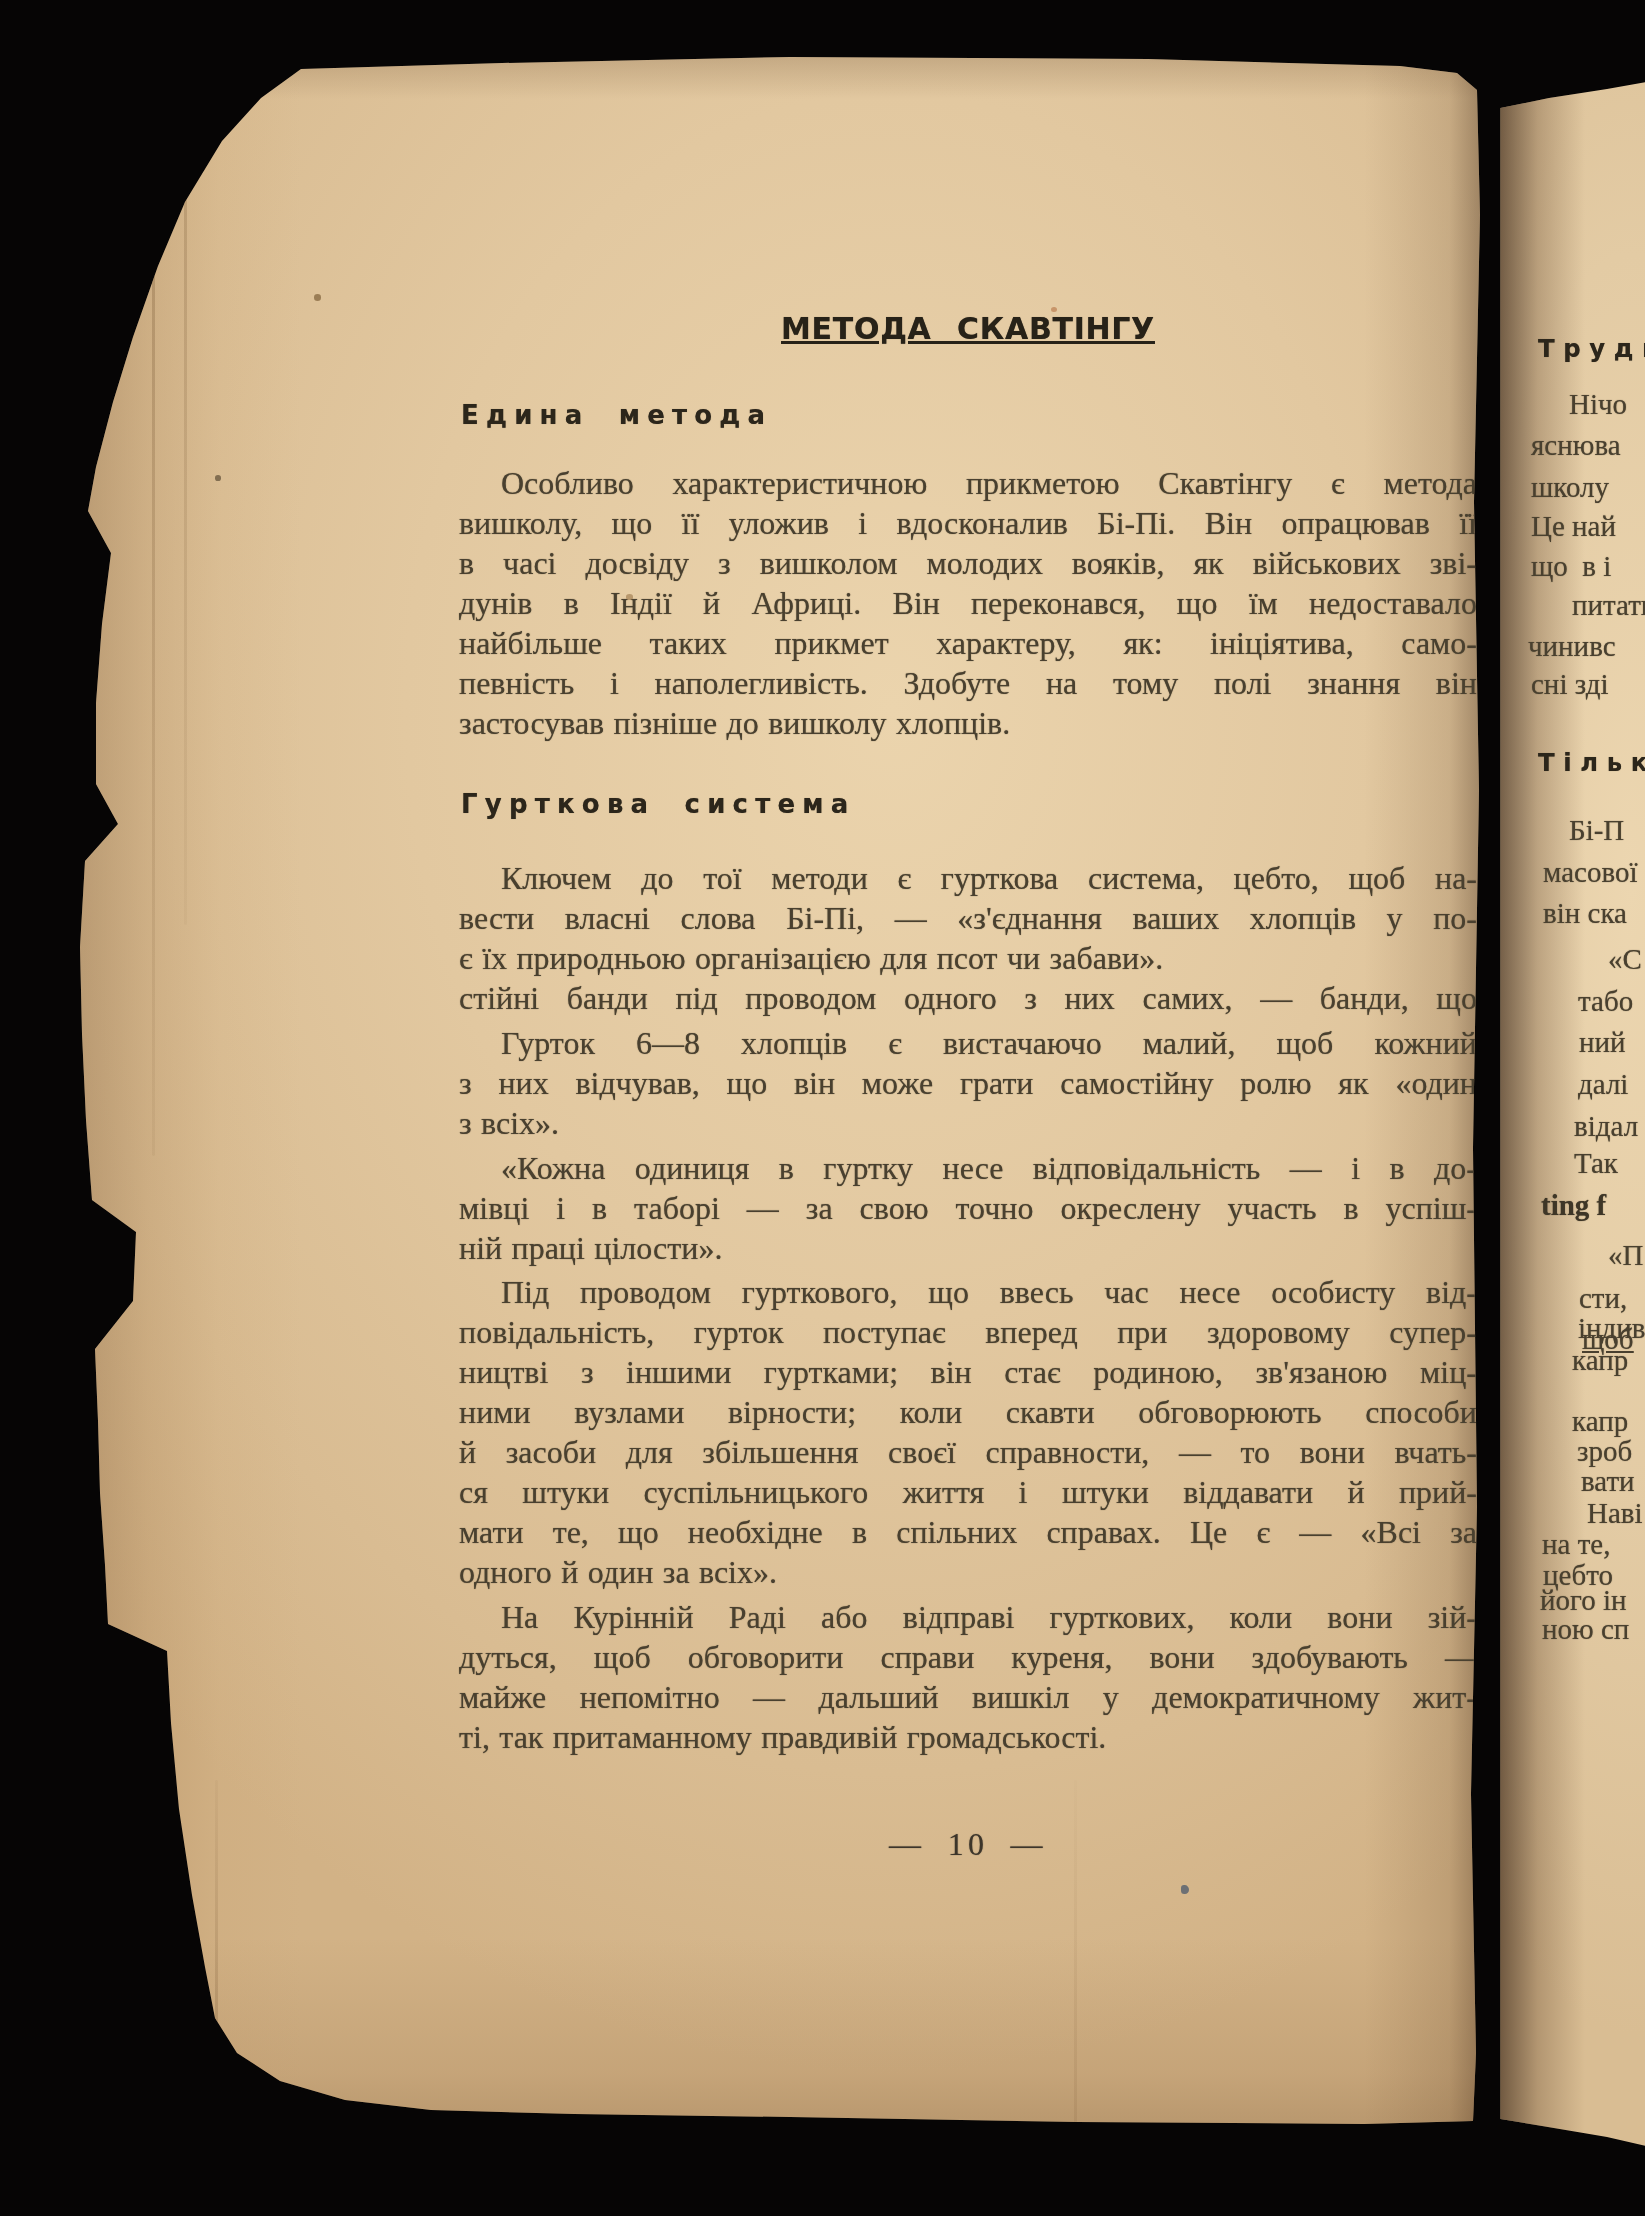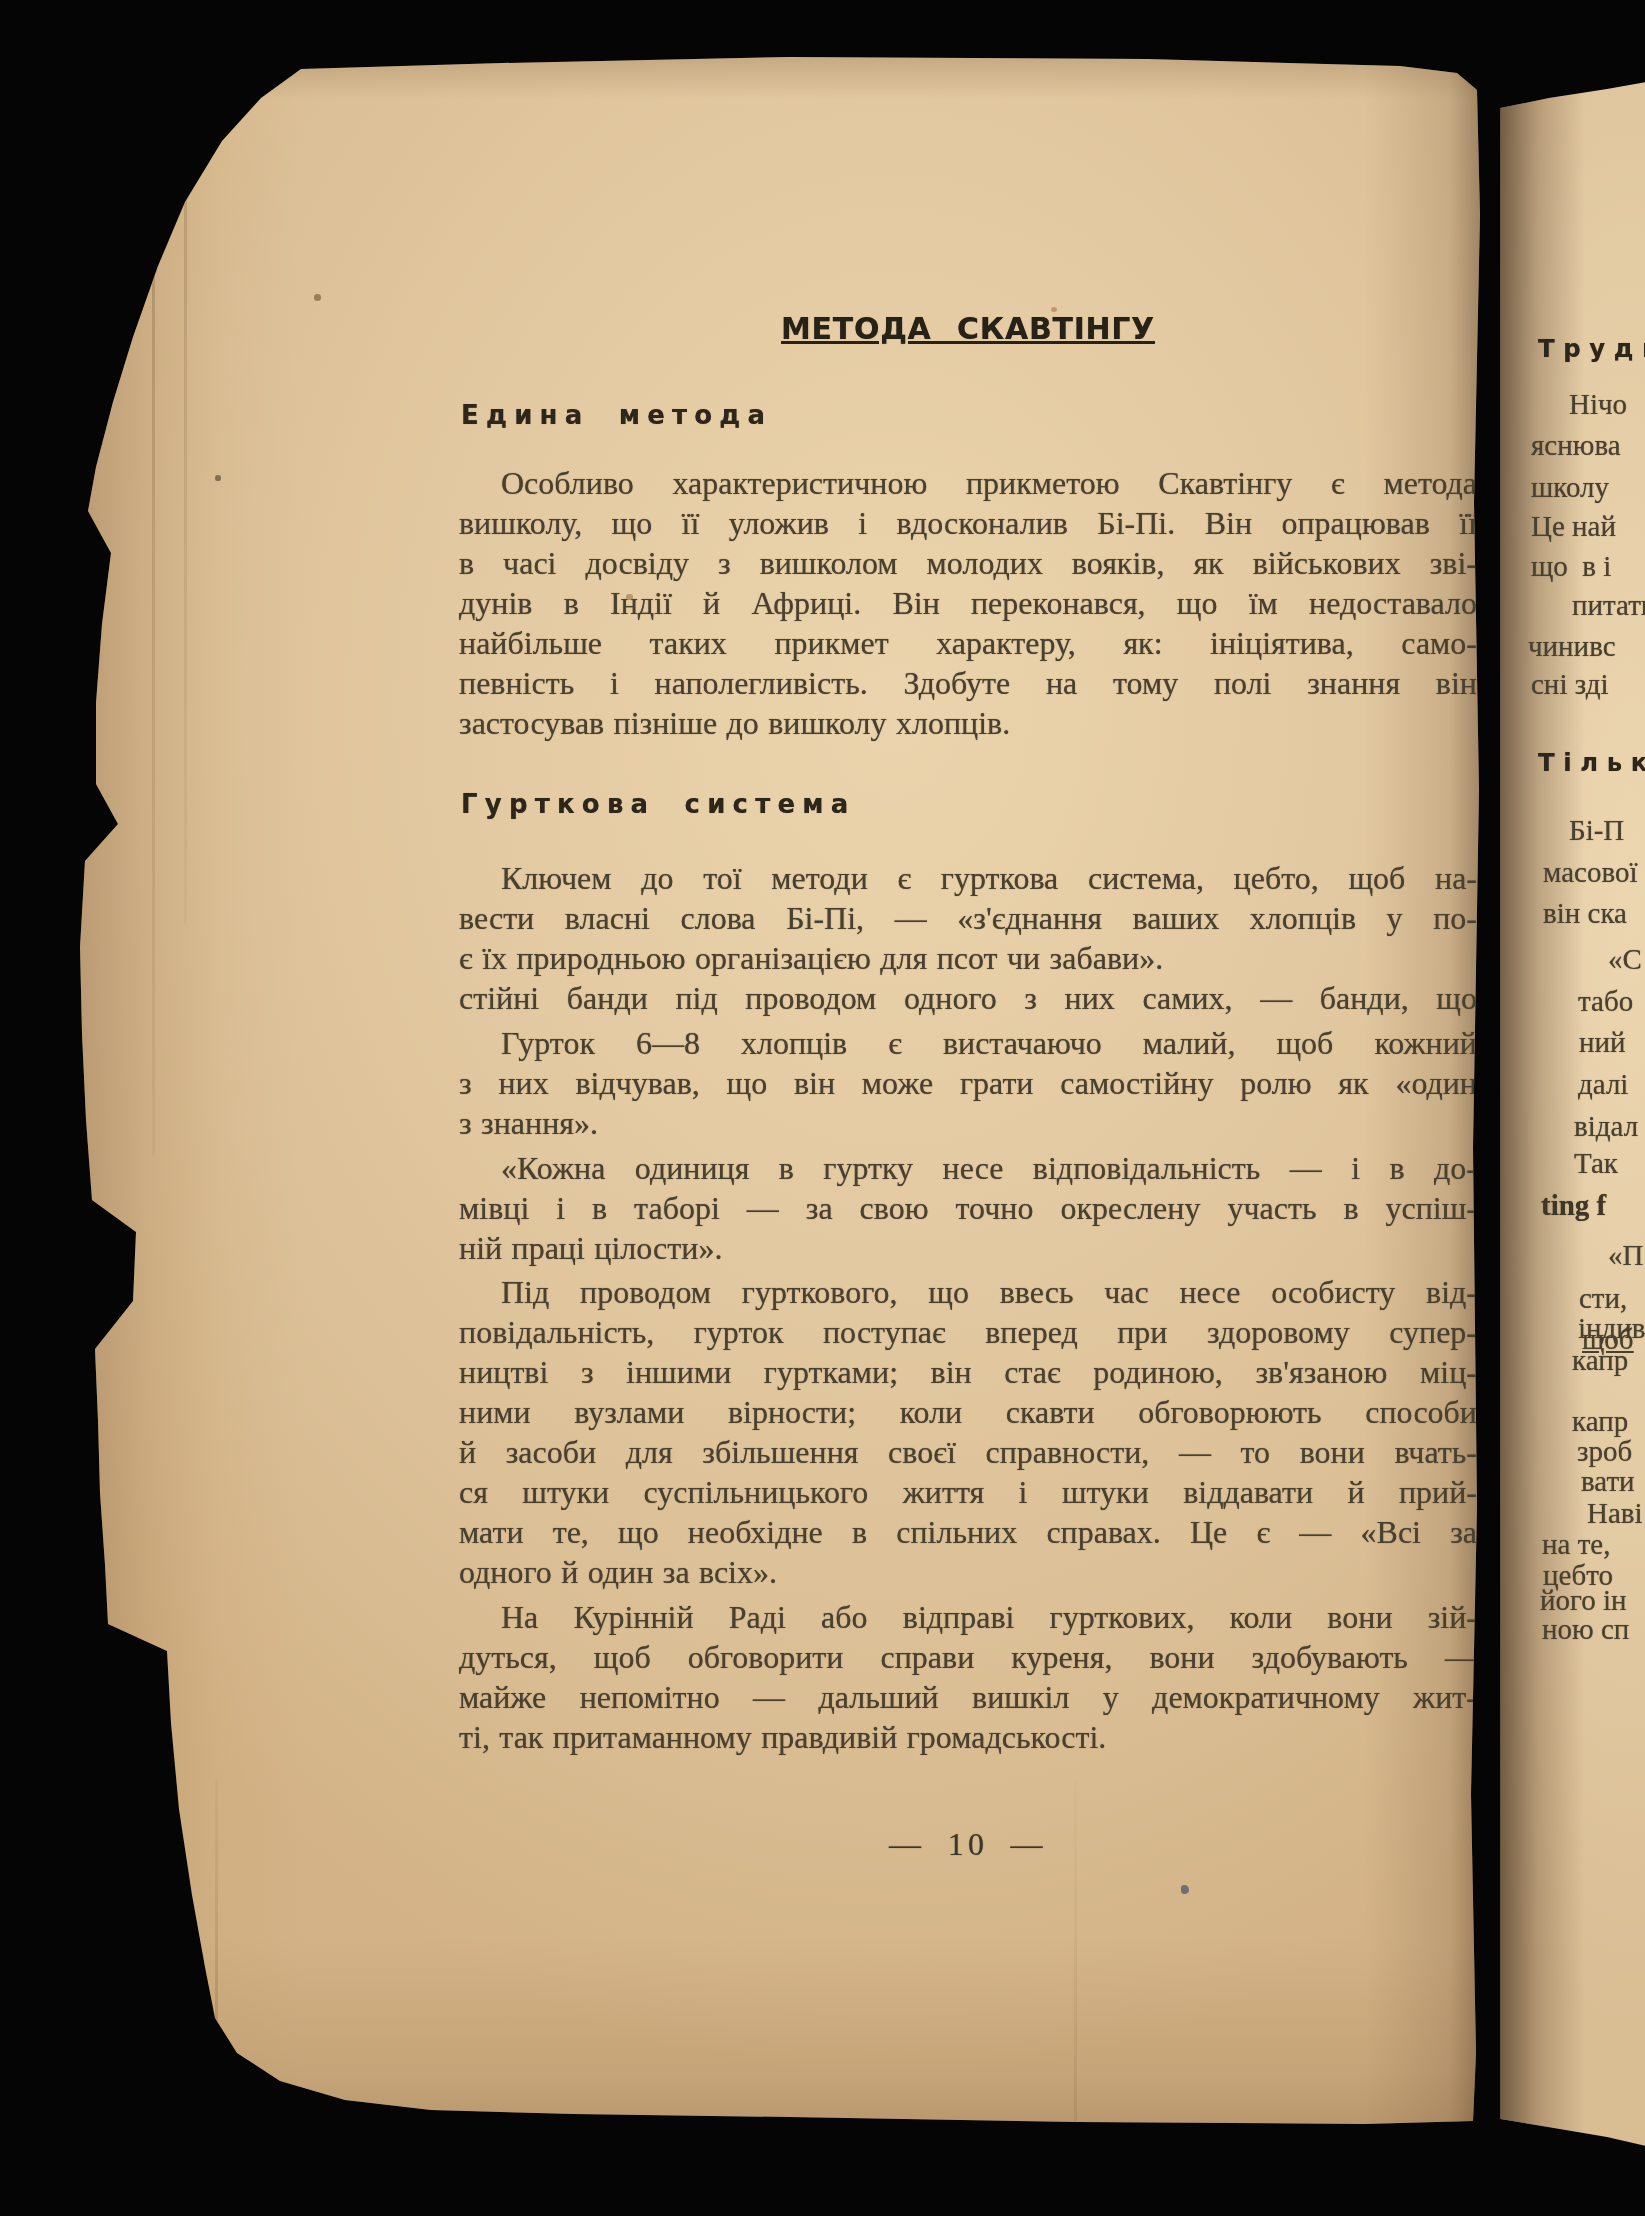--- a/index.html
+++ b/index.html
@@ -155,21 +155,21 @@
     <h2 class="heading h2pos">Гурткова система</h2>
     <div class="para p2">
         <div class="line">Ключем до тої методи є гурткова система, цебто, щоб на-</div>
         <div class="line">вести власні слова Бі-Пі, — «з'єднання ваших хлопців у по-</div>
         <div class="line line-last">є їх природньою організацією для псот чи забави».</div>
         <div class="line">стійні банди під проводом одного з них самих, — банди, що</div>
       </div>
     <div class="para p3">
         <div class="line">Гурток 6—8 хлопців є вистачаючо малий, щоб кожний</div>
         <div class="line">з них відчував, що він може грати самостійну ролю як «один</div>
-        <div class="line line-last">з знання».</div>
+        <div class="line line-last">з всіх».</div>
       </div>
     <div class="para p4">
         <div class="line">«Кожна одиниця в гуртку несе відповідальність — і в до-</div>
         <div class="line">мівці і в таборі — за свою точно окреслену участь в успіш-</div>
         <div class="line line-last">ній праці цілости».</div>
       </div>
     <div class="para p5">
         <div class="line">Під проводом гурткового, що ввесь час несе особисту від-</div>
         <div class="line">повідальність, гурток поступає вперед при здоровому супер-</div>
         <div class="line">ництві з іншими гуртками; він стає родиною, зв'язаною міц-</div>

